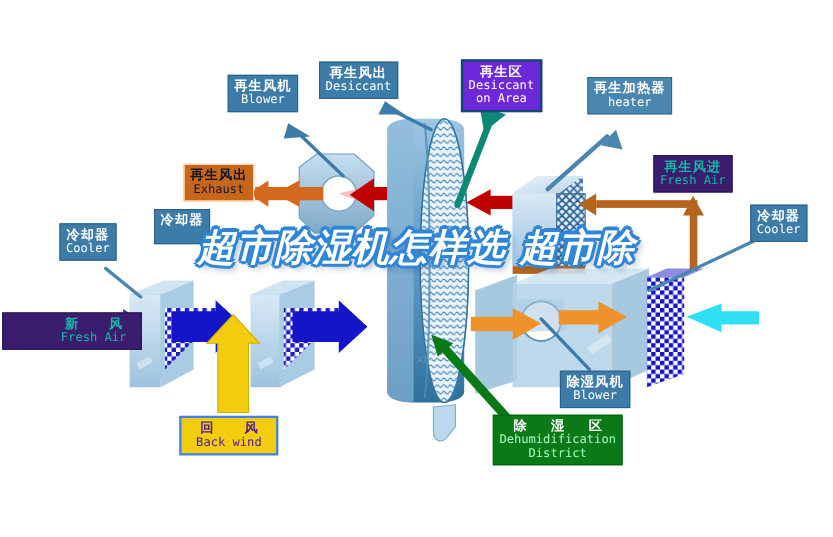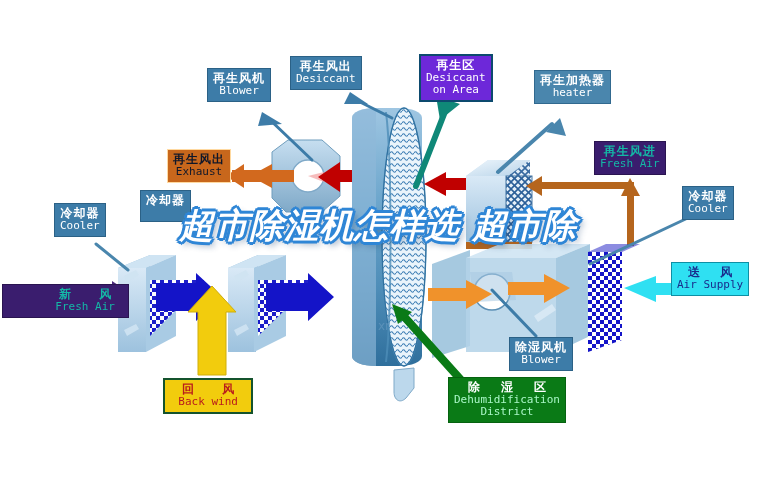--- a/index.html
+++ b/index.html
@@ -11,23 +11,23 @@
        padding:3px 5px 4px;white-space:nowrap;z-index:40;}
   .lbl .cn{display:block;font-family:"DejaVu Sans",sans-serif;font-weight:700;font-size:12px;letter-spacing:1px;}
   .lbl .en{display:block;font-family:"DejaVu Sans Mono","Liberation Mono",monospace;font-size:11px;letter-spacing:0px;}
 
   .lbl.blue{background:#3d7ca8;color:#ffffff;border:1px solid #2b6186;}
   .lbl.blue2{background:#4a86ad;color:#ffffff;border:1px solid #31698f;}
   .lbl.orange{background:#c8671c;color:#0f172a;border:1px solid #ffd9a0;}
   .lbl.teal{background:#6d28d9;color:#ffffff;border:2px solid #0c4a6e;}
   .lbl.purple{background:#3a1d6e;color:#14b8a6;border:1px solid #2a1450;}
   .lbl.green{background:#0a7a16;color:#aaf7c8;border:1px solid #066210;}
-  .lbl.green .cn{color:#ffffff;letter-spacing:9px;text-indent:9px;font-family:Liberation Serif, serif;}
+  .lbl.green .cn{color:#ffffff;letter-spacing:9px;text-indent:9px;}
   .lbl.cyan{background:#2fe0f2;color:#1a2b8c;border:1px solid #0e8fa4;}
-  .lbl.yellow{background:#f2cc0d;color:#b91c1c;border:2px solid #14532d;}
+  .lbl.yellow{background:#f2cc0d;color:#4c1d95;border:2px solid #3b82f6;}
   .lbl.yellow .cn{letter-spacing:12px;text-indent:12px;}
   .lbl.purple .cn{letter-spacing:12px;text-indent:12px;}
 
   
   #art{position:absolute;left:0;top:0;width:757px;height:488px;z-index:10;}
 
   
   #title{position:absolute;left:0;right:0;top:202px;z-index:90;text-align:center;
          pointer-events:none;}
   #title .line{display:block;font-family:"DejaVu Sans",sans-serif;font-weight:700;
@@ -293,22 +293,18 @@
     <span class="cn">除湿风机</span>
     <span class="en">Blower</span>
   </div>
 
   <div class="lbl green" style="left:448px;top:377px;">
     <span class="cn">除   湿   区</span>
     <span class="en">Dehumidification</span>
     <span class="en">District</span>
   </div>
 
-  <div class="lbl cyan" style="left:671px;top:262px;">
-    <span class="cn" style="letter-spacing:8px;text-indent:8px;">送    风</span>
-    <span class="en">Air Supply</span>
-  </div>
 
   <div id="title">
     <span class="line">超市除湿机怎样选 超市除</span>
   </div>
 
 </div>
 
 </body></html>

